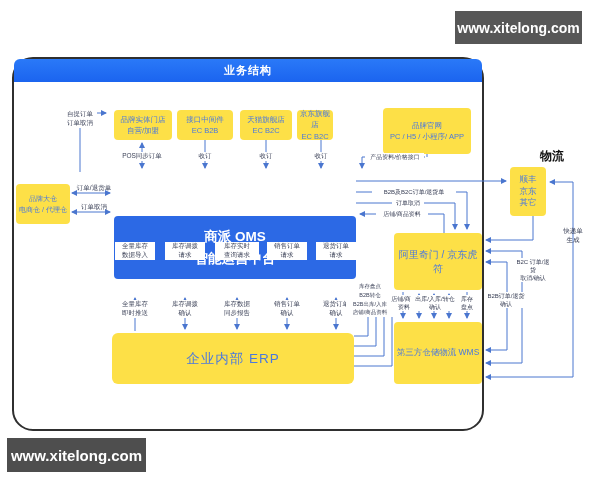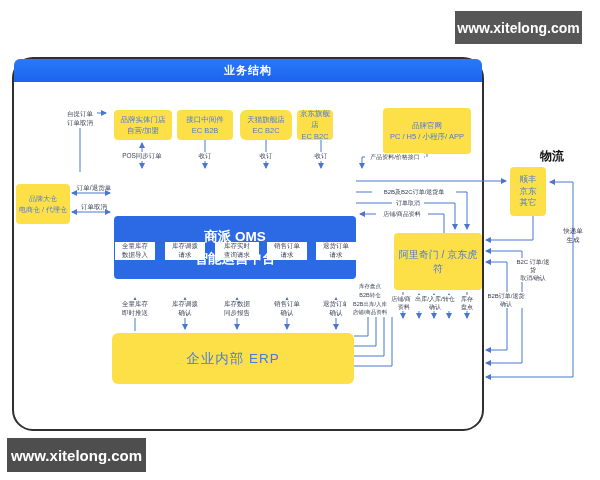--- a/index.html
+++ b/index.html
@@ -98,32 +98,33 @@
       <path d="M354,346 H376 V295" marker-end="url(#ah)"></path>
       <path d="M354,356 H384 V295" marker-end="url(#ah)"></path>
       <path d="M354,366 H392 V295" marker-end="url(#ah)"></path>
     </g>
   </svg>
 
   <div class="box light" style="left:114px;top:110px;width:58px;height:30px;font-size:7.5px;line-height:1.5;">品牌实体门店
 自营/加盟</div>
   <div class="box light" style="left:177px;top:110px;width:56px;height:30px;font-size:7.5px;line-height:1.5;">接口中间件
 EC B2B</div>
-  <div class="box light" style="left:240px;top:110px;width:52px;height:30px;font-size:7.5px;line-height:1.5;border-radius:6px;">天猫旗舰店
+  <div class="box light" style="left:240px;top:110px;width:52px;height:30px;font-size:7.5px;line-height:1.5;">天猫旗舰店
 EC B2C</div>
   <div class="box light" style="left:297px;top:110px;width:36px;height:30px;font-size:7.5px;line-height:1.5;">京东旗舰店
 EC B2C</div>
   <div class="box light" style="left:383px;top:108px;width:88px;height:46px;font-size:7.5px;line-height:1.5;">品牌官网
 PC / H5 / 小程序/ APP</div>
   <div class="box light" style="left:16px;top:184px;width:54px;height:40px;font-size:7px;line-height:1.6;">品牌大仓
 电商仓 / 代理仓</div>
   <div class="box solid" style="left:114px;top:172px;width:242px;height:63px;font-size:13.5px;line-height:1.6;">商派 OMS
 智能运营中台</div>
   <div class="box light" style="left:112px;top:333px;width:242px;height:51px;font-size:13.5px;letter-spacing:1px;border-radius:6px;">企业内部 ERP</div>
   <div class="box light" style="left:394px;top:233px;width:88px;height:57px;font-size:10px;">阿里奇门 / 京东虎符</div>
+  <div class="box light" style="left:394px;top:322px;width:88px;height:62px;font-size:8.5px;">第三方仓储物流 WMS</div>
   <div class="lbl black" style="left:530px;top:148px;width:44px;font-size:12px;">物流</div>
   <div class="box light" style="left:510px;top:167px;width:36px;height:49px;font-size:8.5px;line-height:1.4;">顺丰
 京东
 其它</div>
 
   <div class="lbl bg" style="left:63px;top:110px;width:34px;">自提订单
 订单取消</div>
   <div class="lbl bg" style="left:116px;top:152px;width:52px;">POS同步订单</div>
   <div class="lbl bg" style="left:195px;top:152px;width:20px;">收订</div>
   <div class="lbl bg" style="left:256px;top:152px;width:20px;">收订</div>

